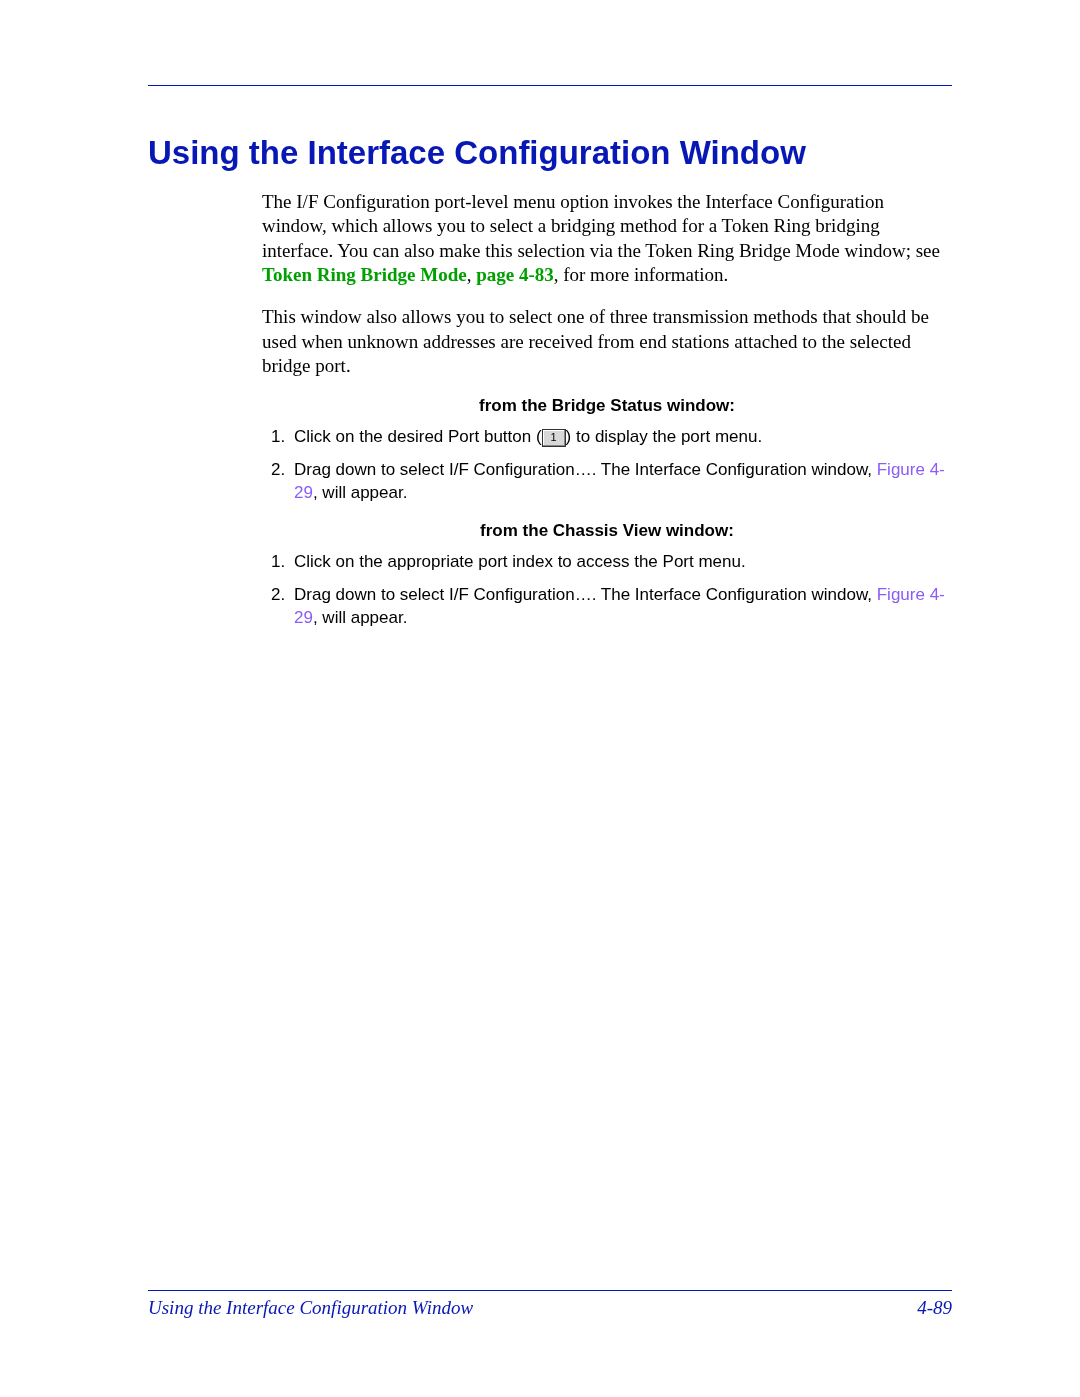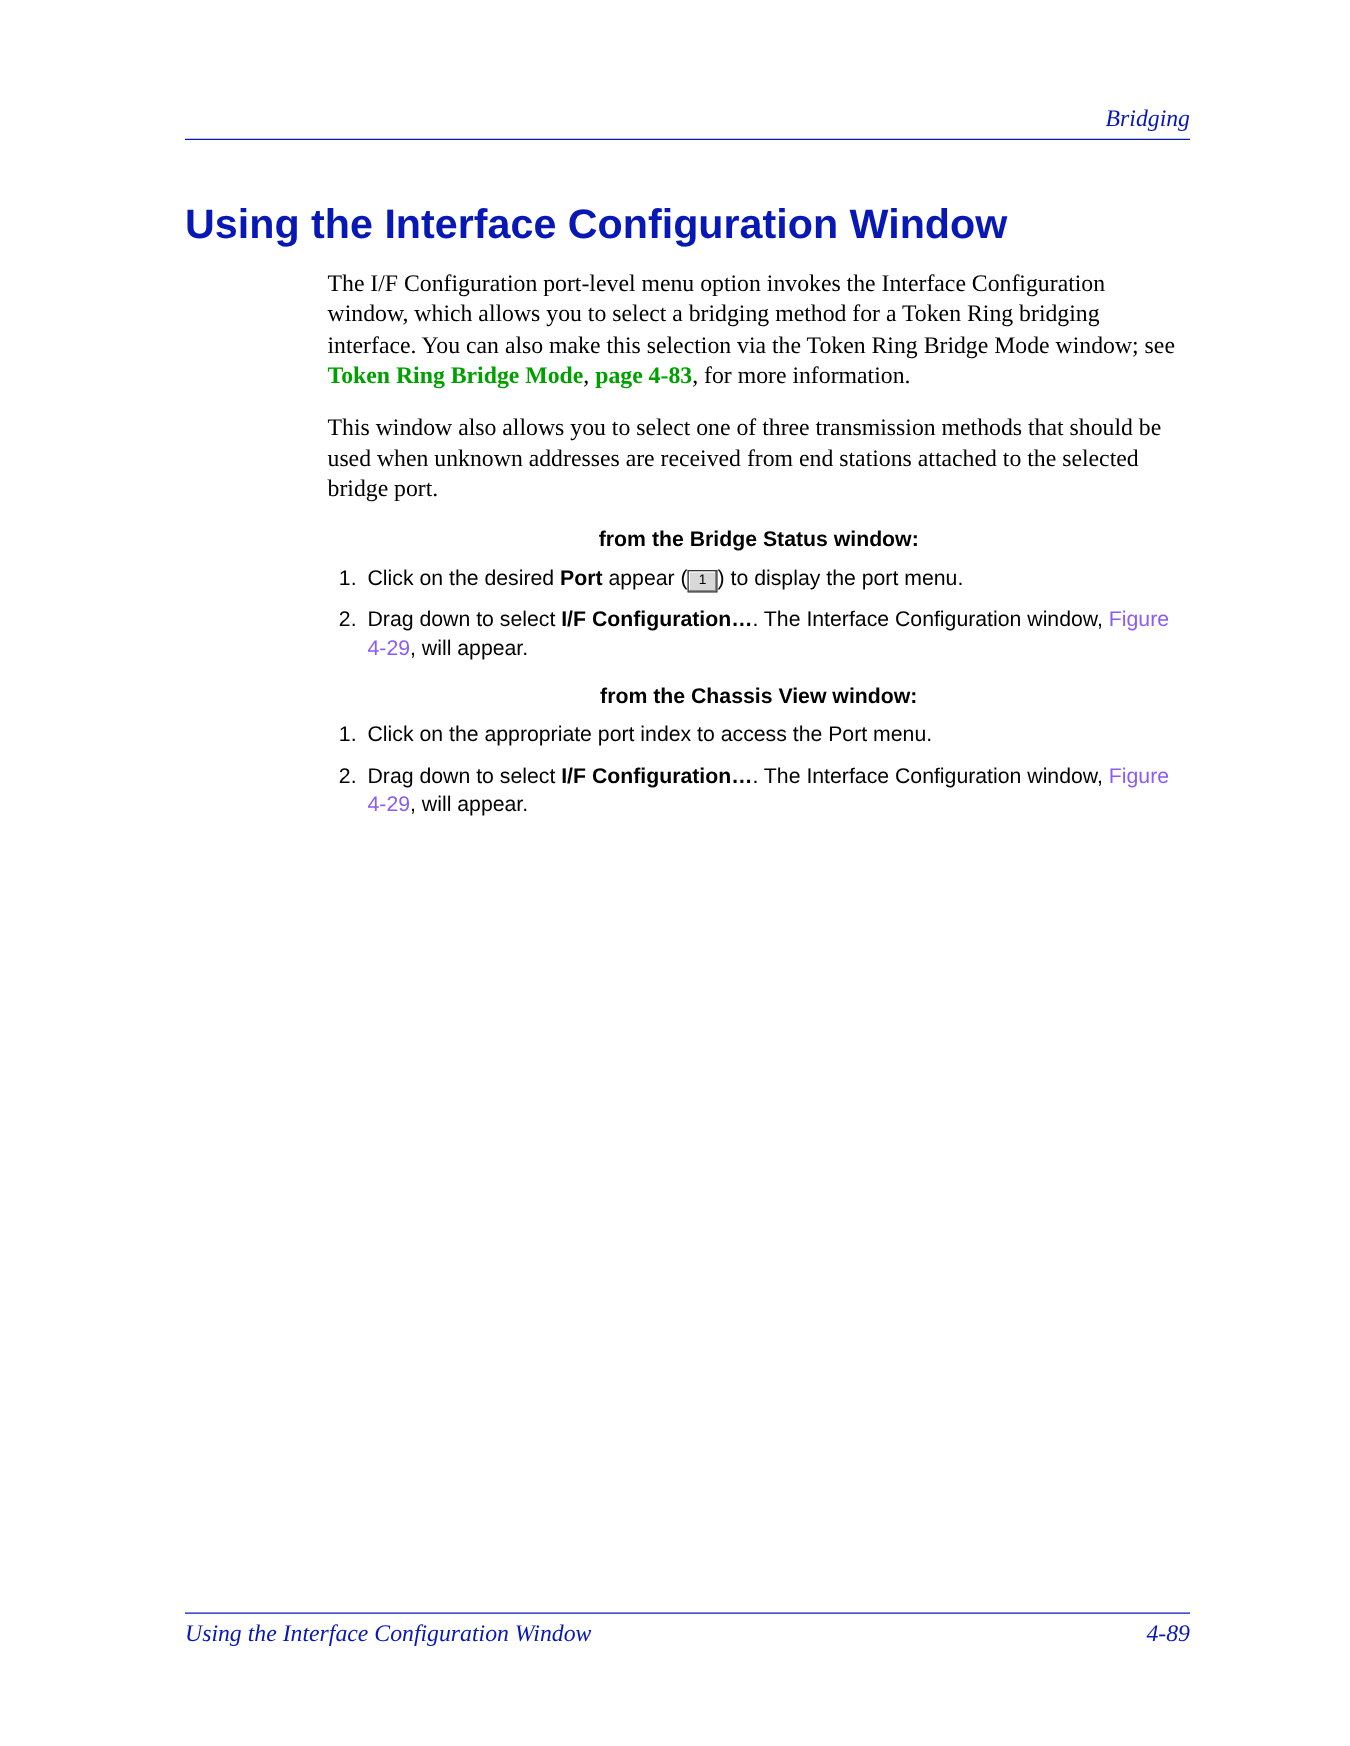--- a/index.html
+++ b/index.html
@@ -58,21 +58,21 @@
     font-family: Arial, Helvetica, sans-serif;
     font-size: 17px;
     line-height: 1.35;
     padding-left: 28px;
     margin: 0 0 16px 0;
   }
   ol.steps li {
     margin-bottom: 10px;
     padding-left: 4px;
   }
-  .bold { font-weight: bold; text-align: center; }
+  .bold { font-weight: normal; text-align: center; }
   .fig-ref { color: #8b5cf6; }
   .port-btn {
     display: inline-block;
     width: 22px;
     height: 16px;
     border: 1px solid #333;
     background: #d8d8d8;
     font-size: 11px;
     line-height: 14px;
     text-align: center;
@@ -97,38 +97,37 @@
     font-style: italic;
     color: #0818b5;
     font-size: 19px;
   }
 </style>
 </head>
 <body>
 
 <div class="page">
 
-  <div class="top-label">Bridging</div>
   <hr class="top-rule">
 
   <h1 class="section-title">Using the Interface Configuration Window</h1>
 
   <div class="indent-block">
 
     <p class="body-para">
       <span>The I/F Configuration port-level menu option invokes the Interface Configuration window, which allows you to select a bridging method for a Token Ring bridging interface. You can also make this selection via the Token Ring Bridge Mode window; see </span><span class="link-green">Token Ring Bridge Mode</span><span>, </span><span class="link-green">page 4-83</span><span>, for more information.</span>
     </p>
 
     <p class="body-para">This window also allows you to select one of three transmission methods that should be used when unknown addresses are received from end stations attached to the selected bridge port.</p>
 
 
     <div class="subhead">from the Bridge Status window:</div>
     <ol class="steps">
       <li>
-        <span>Click on the desired </span><span class="bold">Port</span><span> appear (</span><span class="port-btn">1</span><span>) to display the port menu.</span>
+        <span>Click on the desired </span><span class="bold">Port</span><span> button (</span><span class="port-btn">1</span><span>) to display the port menu.</span>
       </li>
       <li>
         <span>Drag down to select </span><span class="bold">I/F Configuration…</span><span>. The Interface Configuration window, </span><span class="fig-ref">Figure 4-29</span><span>, will appear.</span>
       </li>
     </ol>
 
     <div class="subhead">from the Chassis View window:</div>
     <ol class="steps">
       <li>Click on the appropriate port index to access the Port menu.</li>
       <li>

